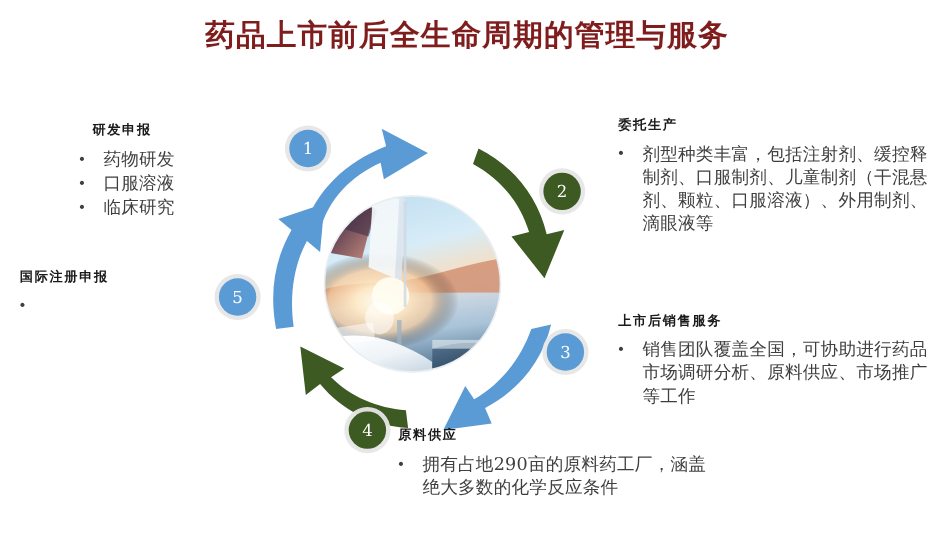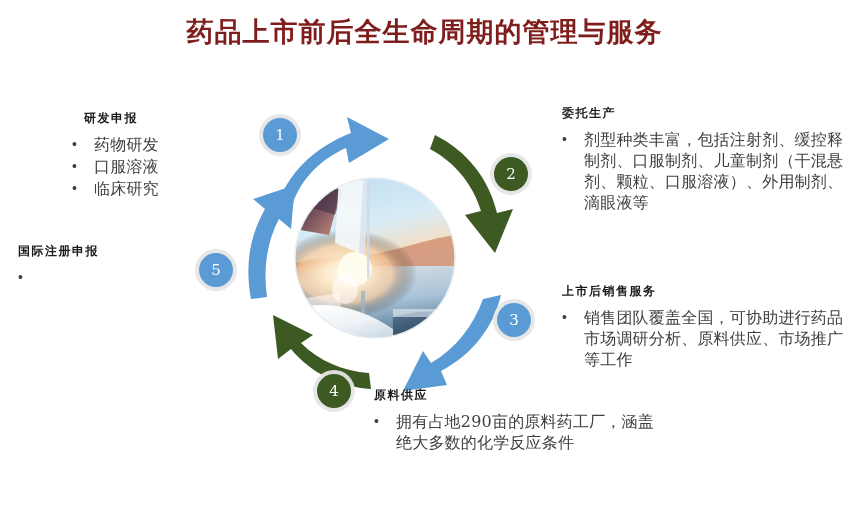--- a/index.html
+++ b/index.html
@@ -65,21 +65,21 @@
     line-height: 21px;
     color: #3f3f3f;
     letter-spacing: 0.2px;
   }
 
   
   #block-rd       { left: 72px;  top: 110px; width: 210px; }
   #block-rd .block-heading { padding-left: 12px; }
   #block-cmo      { left: 562px; top: 105px; width: 290px; }
   #block-sales    { left: 562px; top: 283px; width: 290px; }
-  #block-api      { left: 362px; top: 387px; width: 300px; margin-left: 12px; }
+  #block-api      { left: 362px; top: 387px; width: 300px; }
   #block-intl     { left: 18px;  top: 243px; width: 250px; }
 
   #block-cmo .bullet-text,
   #block-sales .bullet-text,
   #block-api .bullet-text,
   #block-intl .bullet-text { width: 248px; }
   #block-cmo .bullet-text  { width: 268px; }
   #block-sales .bullet-text{ width: 262px; }
   #block-api .bullet-text  { width: 272px; }
   #block-intl .bullet-text { width: 200px; }

